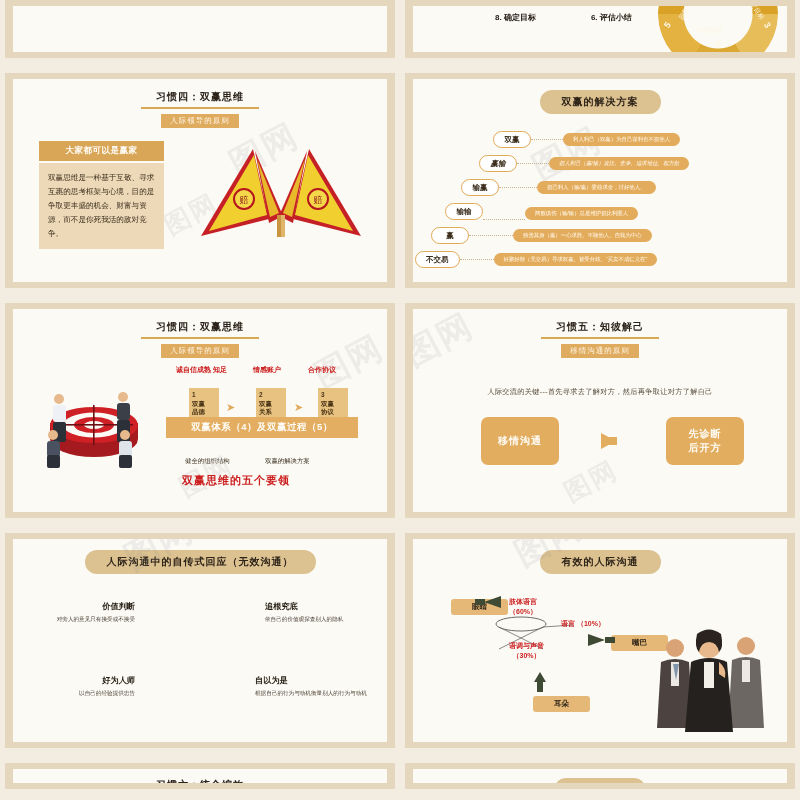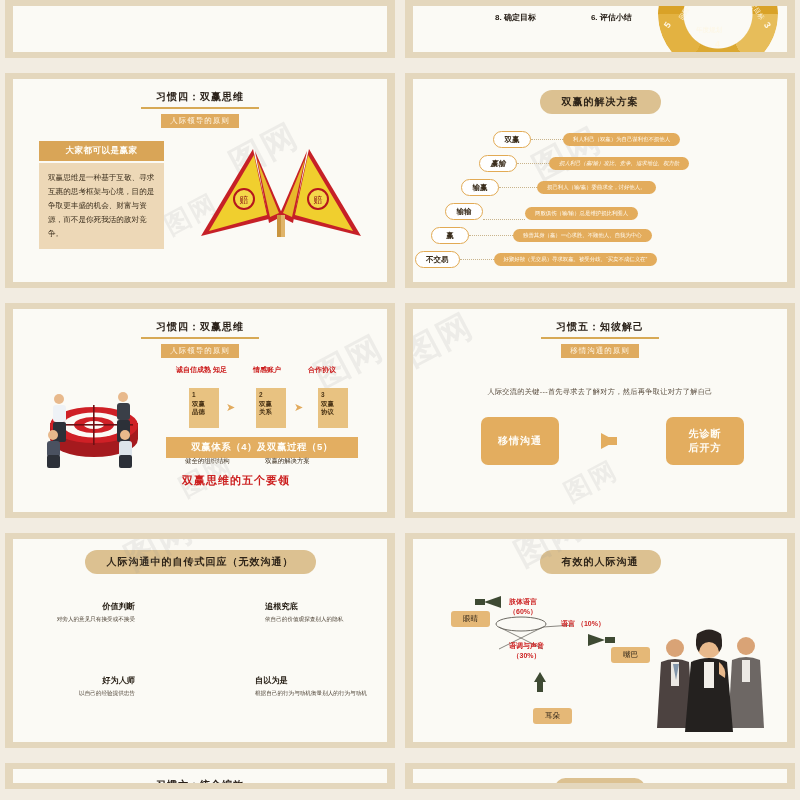--- a/index.html
+++ b/index.html
@@ -162,21 +162,21 @@
   }
   .hexlabel{ position:absolute; width:120px; }
   .hexlabel .t{ font-size:8.2px; font-weight:bold; color:#241c12; }
   .hexlabel .d{ font-size:5.6px; color:#4d4235; line-height:1.5; margin-top:3px; }
   .hexlabel.right{ text-align:left; }
   .hexlabel.left{ text-align:right; }
 
   
   .ec-tag{
     position:absolute; background:#e5b877; color:#2e2418;
-    font-size:7.5px; font-weight:normal; padding:3px 12px; border-radius:3px;margin-top:12px;
+    font-size:7.5px; font-weight:bold; padding:3px 21px; border-radius:3px;
   }
   .ec-red{ position:absolute; color:#cc1f1f; font-size:7px; font-weight:bold; text-align:center; white-space:nowrap; line-height:1.4;}
   .ec-photo{ position:absolute; right:18px; bottom:8px; width:120px; height:110px; }
 
   
   .botslide{ height:26px; margin-bottom:0; }
 </style>
 </head>
 <body>
 
@@ -324,21 +324,21 @@
         <div>双赢</div>
         <div>关系</div>
       </div>
       <div class="warrow" style="left:281px; top:92px;">➤</div>
       <div class="wbox" style="left:305px; top:79px;">
         <div>3</div>
         <div>双赢</div>
         <div>协议</div>
       </div>
 
-      <div class="wband" style="left:153px; top:128px; width:192px;">双赢体系（4）及双赢过程（5）</div>
+      <div class="wband" style="left:153px; top:108px; width:192px;">双赢体系（4）及双赢过程（5）</div>
       <div class="wsmall" style="left:172px; top:148px;">健全的组织结构</div>
       <div class="wsmall" style="left:252px; top:148px;">双赢的解决方案</div>
       <div class="wred-big" style="left:36px; top:164px;">双赢思维的五个要领</div>
     </div>
   </div>
 
   <div class="slide">
     <div class="slide-inner">
       <div class="wm" style="left:-10px;top:8px;">图网</div>
       <div class="wm b" style="left:150px;top:155px;">图网</div>

